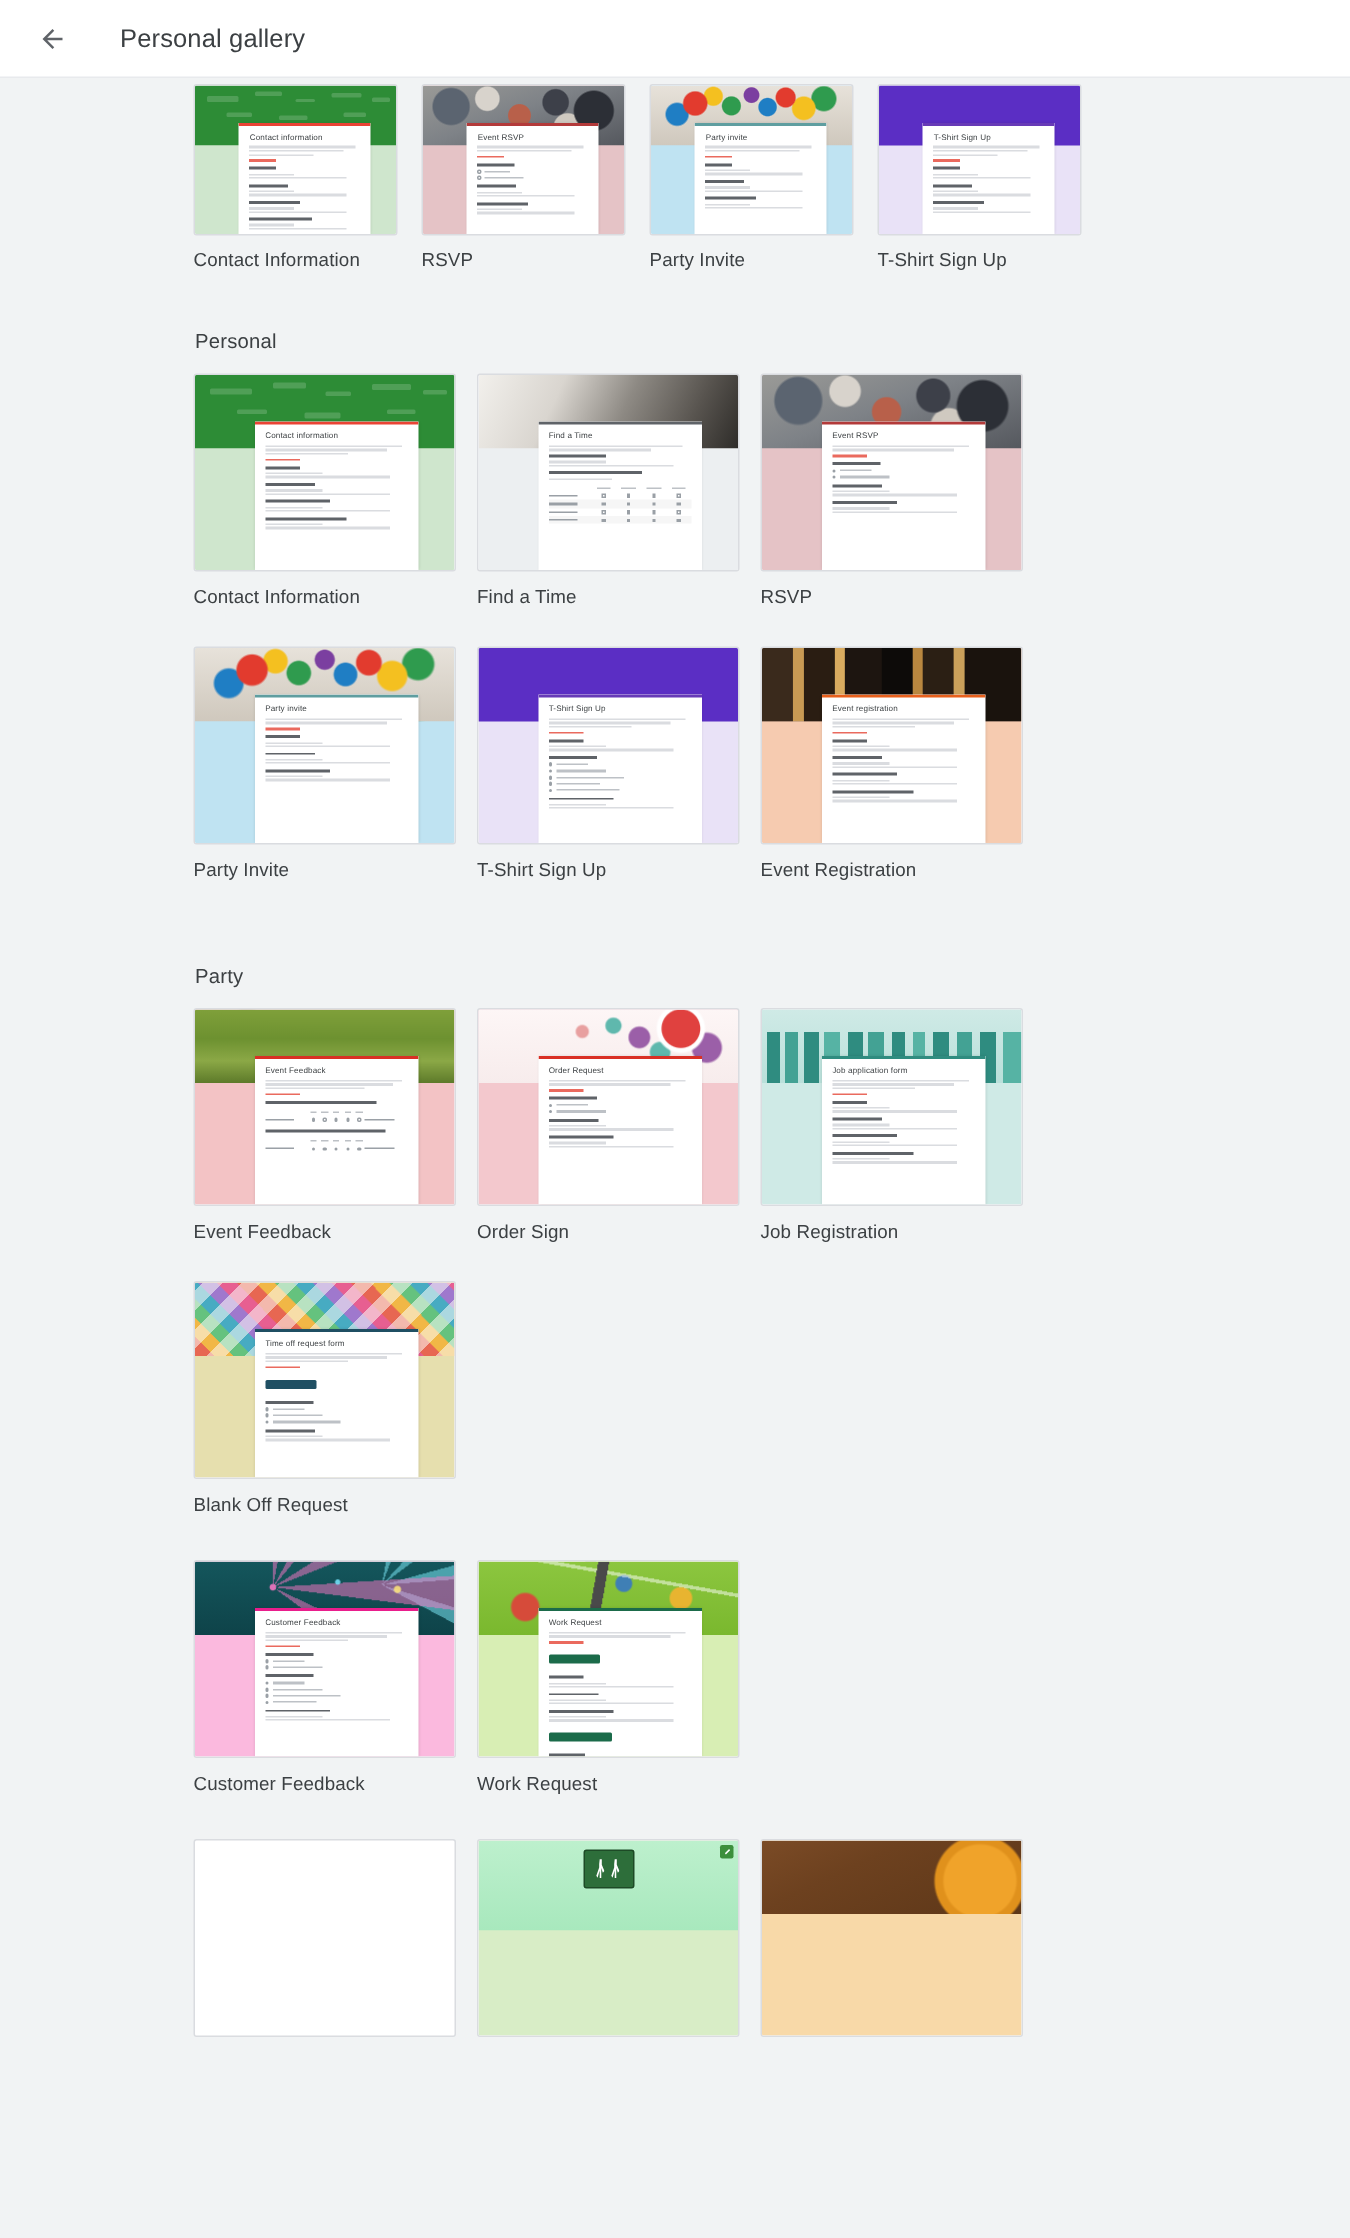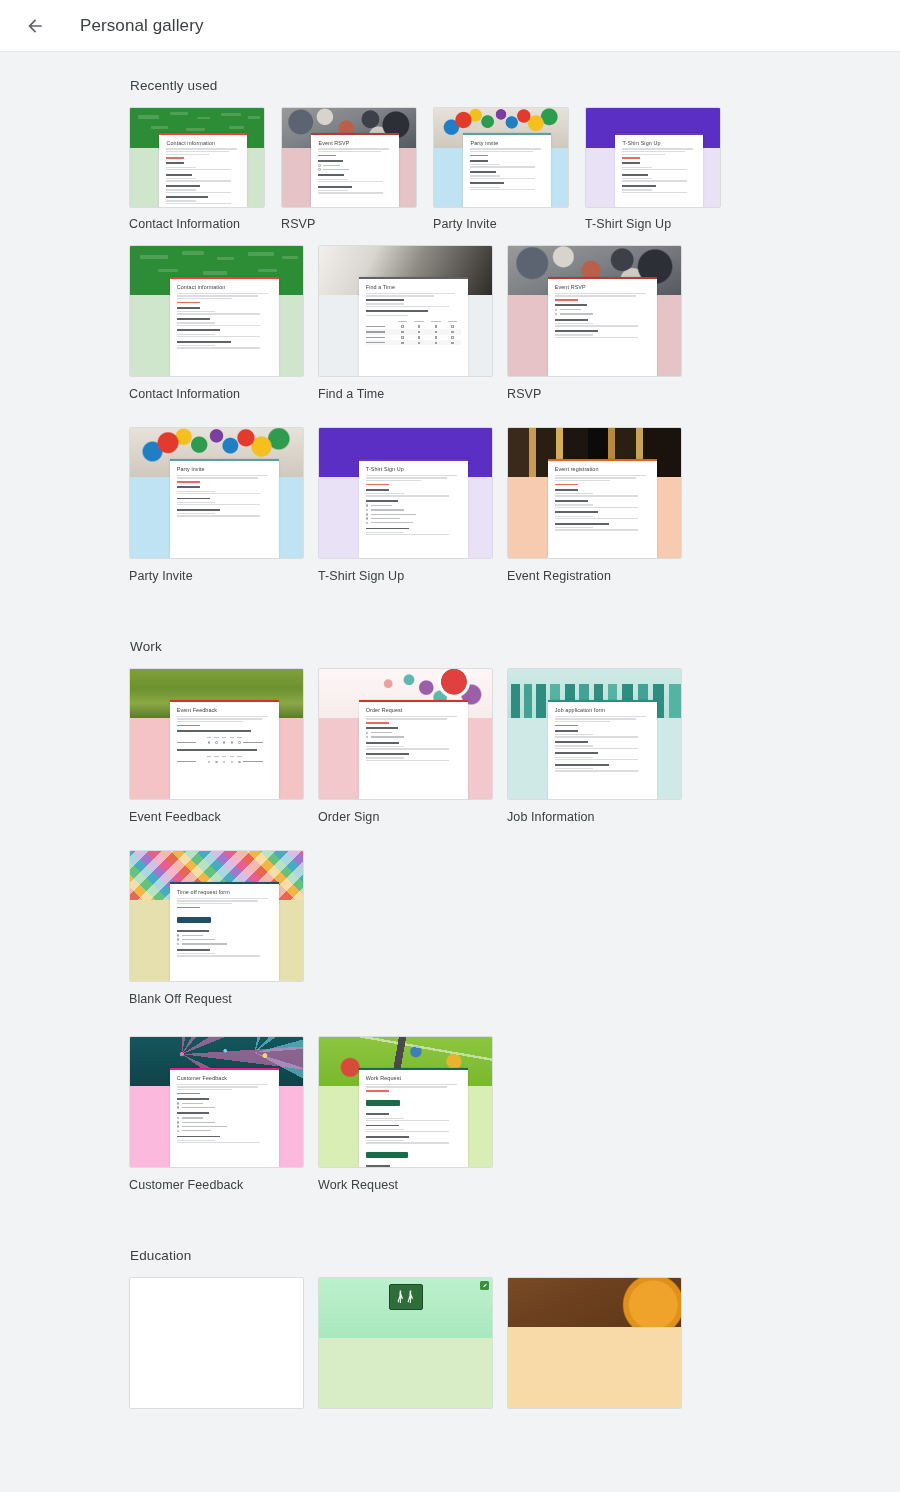--- a/index.html
+++ b/index.html
@@ -286,21 +286,20 @@
     <svg width="20" height="20" viewBox="0 0 24 24">
       <path d="M20 11H7.8l5.6-5.6L12 4l-8 8 8 8 1.4-1.4L7.8 13H20v-2z" fill="#5f6368"></path>
     </svg>
   </div>
   <div class="appbar-title">Personal gallery</div>
 </div>
 
 <div class="page">
   <div id="sections-root">
       <div class="section">
-        <div class="section-title first">Recently used</div>
         <div class="grid grid-recent">
           <div class="card">
             <div class="thumb">
               <div class="t-body" style="background: rgb(207, 230, 205);"></div>
               <div class="t-banner" style="height: 40%;">
                 <div class="art" style="background: rgb(45, 140, 54);">
                   <div style="position: absolute; left: 6%; top: 18%; width: 16%; height: 9%; background: rgba(255, 255, 255, 0.17); border-radius: 1px;"></div>
                   <div style="position: absolute; left: 30%; top: 10%; width: 13%; height: 8%; background: rgba(255, 255, 255, 0.17); border-radius: 1px;"></div>
                   <div style="position: absolute; left: 50%; top: 22%; width: 10%; height: 7%; background: rgba(255, 255, 255, 0.17); border-radius: 1px;"></div>
                   <div style="position: absolute; left: 68%; top: 12%; width: 15%; height: 9%; background: rgba(255, 255, 255, 0.17); border-radius: 1px;"></div>
@@ -451,20 +450,21 @@
                     <div class="t-line" style="width: 88%;"></div>
                   </div>
                 </div>
               </div>
             </div>
             <div class="card-label">T-Shirt Sign Up</div>
           </div>
         </div>
       </div>
       <div class="section">
+        <div class="section-title">Personal</div>
         <div class="grid grid-big">
           <div class="card">
             <div class="thumb">
               <div class="t-body" style="background: rgb(207, 230, 205);"></div>
               <div class="t-banner" style="height: 38%;">
                 <div class="art" style="background: rgb(45, 140, 54);">
                   <div style="position: absolute; left: 6%; top: 18%; width: 16%; height: 9%; background: rgba(255, 255, 255, 0.17); border-radius: 1px;"></div>
                   <div style="position: absolute; left: 30%; top: 10%; width: 13%; height: 8%; background: rgba(255, 255, 255, 0.17); border-radius: 1px;"></div>
                   <div style="position: absolute; left: 50%; top: 22%; width: 10%; height: 7%; background: rgba(255, 255, 255, 0.17); border-radius: 1px;"></div>
                   <div style="position: absolute; left: 68%; top: 12%; width: 15%; height: 9%; background: rgba(255, 255, 255, 0.17); border-radius: 1px;"></div>
@@ -785,21 +785,21 @@
                     <div class="t-line" style="width: 88%;"></div>
                   </div>
                 </div>
               </div>
             </div>
             <div class="card-label">Event Registration</div>
           </div>
         </div>
       </div>
       <div class="section">
-        <div class="section-title">Work</div>
+        <div class="section-title">Party</div>
         <div class="grid grid-big">
           <div class="card">
             <div class="thumb">
               <div class="t-body" style="background: rgb(243, 195, 197);"></div>
               <div class="t-banner" style="height: 38%;">
                 <div class="art ph-park"></div>
               </div>
               <div class="t-sheet" style="inset: 24% 14% 0px 23%;">
                 <div class="t-sheet-accent" style="background: rgb(217, 48, 37);"></div>
                 <div class="t-inner">
@@ -978,21 +978,21 @@
                     <div class="t-line" style="width: 88%;"></div>
                   </div>
                   <div class="t-q">
                     <div class="t-qlabel" style="width: 57%;"></div>
                     <div class="t-qsub"></div>
                     <div class="t-line" style="width: 88%;"></div>
                   </div>
                 </div>
               </div>
             </div>
-            <div class="card-label">Job Information</div>
+            <div class="card-label">Job Registration</div>
           </div>
           <div class="card">
             <div class="thumb">
               <div class="t-body" style="background: rgb(230, 223, 174);"></div>
               <div class="t-banner" style="height: 38%;">
                 <div class="art diag-quilt"></div>
               </div>
               <div class="t-sheet" style="inset: 24% 14% 0px 23%;">
                 <div class="t-sheet-accent" style="background: rgb(31, 79, 99);"></div>
                 <div class="t-inner"><div class="t-title">Time off request form</div><div class="t-desc">
@@ -1108,21 +1108,20 @@
                   </div><div class="t-btn" style="background: rgb(27, 107, 74); width: 44%;"></div><div class="t-q">
                     <div class="t-qlabel" style="width: 26%;"></div>
                   </div></div>
               </div>
             </div>
             <div class="card-label">Work Request</div>
           </div>
         </div>
       </div>
       <div class="section">
-        <div class="section-title">Education</div>
         <div class="grid grid-big">
           <div class="card">
             <div class="thumb">
               <div class="quiz-icon"></div>
             </div>
           </div>
           <div class="card">
             <div class="thumb">
               <div class="t-body" style="background: rgb(216, 237, 198);"></div>
               <div class="t-banner" style="height: 46%;">

